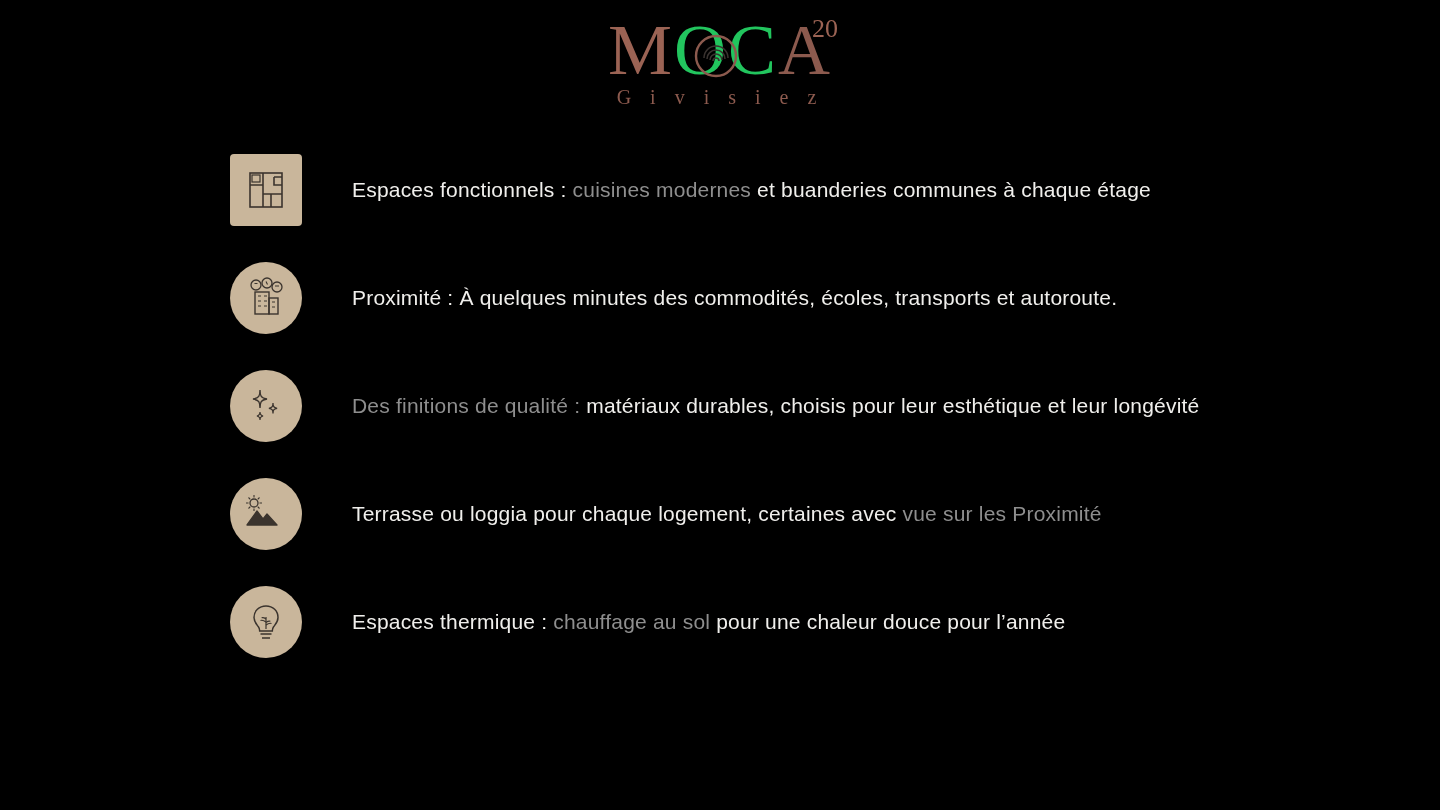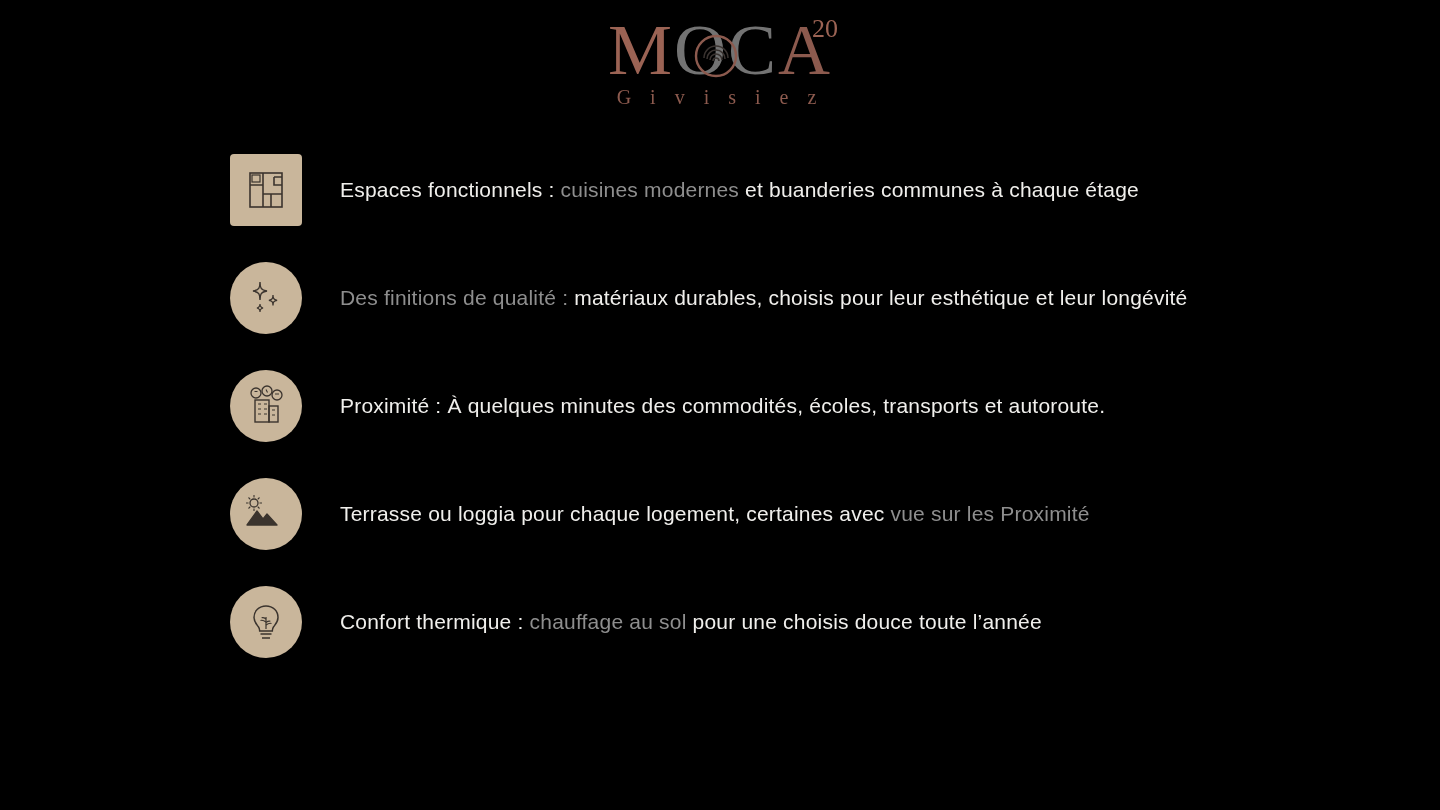--- a/index.html
+++ b/index.html
@@ -33,21 +33,21 @@
   .logo-word {
     font-family: "Liberation Serif", serif;
     font-size: 72px;
     letter-spacing: 2px;
     color: #8c5a4e;
     font-weight: 400;
     display: inline-block;
     position: relative;
   }
   .logo-word .m1 { color: #9b6354; }
-  .logo-word .oc { color: #737373; }
+  .logo-word .oc { color: #22c55e; }
   .logo-word .a-ring { color: #8c5a4e; }
   .logo-num {
     position: absolute;
     top: 2px;
     right: -6px;
     font-family: "Liberation Serif", serif;
     font-size: 26px;
     color: #9b6354;
     letter-spacing: 0px;
   }
@@ -88,21 +88,21 @@
     flex: 0 0 72px;
     display: flex;
     align-items: center;
     justify-content: center;
   }
   .icon-badge.sq {
     border-radius: 4px;
     background: #c9b69b;
   }
   .feature-text {
-    margin-left: 38px;
+    margin-left: 50px;
     font-size: 21px;
     letter-spacing: 0.2px;
     color: #f0efec;
     font-weight: 400;
     white-space: nowrap;
   }
   .accent {
     color: #8e8e8e;
   }
   svg { display: block; }
@@ -138,49 +138,49 @@
       </svg>
     </div>
     <div class="feature-text">
       <span>Espaces fonctionnels : </span><span class="accent">cuisines modernes</span><span> et buanderies communes à chaque étage</span>
     </div>
   </div>
 
   <div class="feature-row">
     <div class="icon-badge">
       <svg width="48" height="48" viewBox="0 0 48 48">
-        <path d="M18 8c0 6-1 8-7 9 6 1 7 3 7 9 0-6 1-8 7-9-6-1-7-3-7-9z" fill="none" stroke="#3b342e" stroke-width="1.4"></path>
-        <path d="M31 21c0 3.5-.6 4.7-4.1 5.3 3.5.6 4.1 1.8 4.1 5.3 0-3.5.6-4.7 4.1-5.3-3.5-.6-4.1-1.8-4.1-5.3z" fill="none" stroke="#3b342e" stroke-width="1.3"></path>
-        <path d="M18 30c0 2.6-.5 3.5-3.1 4 2.6.5 3.1 1.4 3.1 4 0-2.6.5-3.5 3.1-4-2.6-.5-3.1-1.4-3.1-4z" fill="none" stroke="#3b342e" stroke-width="1.2"></path>
-      </svg>
-    </div>
-    <div class="feature-text">
-      <span class="accent">Des finitions de qualité : </span><span>matériaux durables, choisis pour leur esthétique et leur longévité</span>
-    </div>
-  </div>
-
-  <div class="feature-row">
-    <div class="icon-badge">
-      <svg width="48" height="48" viewBox="0 0 48 48">
         <rect x="13" y="18" width="14" height="22" fill="none" stroke="#3b342e" stroke-width="1.4"></rect>
         <rect x="27" y="24" width="9" height="16" fill="none" stroke="#3b342e" stroke-width="1.4"></rect>
         <path d="M16 22h3M22 22h3M16 27h3M22 27h3M16 32h3M22 32h3M30 28h3M30 33h3" stroke="#3b342e" stroke-width="1.2"></path>
         <circle cx="14" cy="11" r="5" fill="none" stroke="#3b342e" stroke-width="1.3"></circle>
         <circle cx="25" cy="9" r="5" fill="none" stroke="#3b342e" stroke-width="1.3"></circle>
         <circle cx="35" cy="13" r="5" fill="none" stroke="#3b342e" stroke-width="1.3"></circle>
         <path d="M12.5 9.5h3M24 7.5l1.5 3M33 12h4" stroke="#3b342e" stroke-width="1.1"></path>
       </svg>
     </div>
     <div class="feature-text">
       <span>Proximité : À quelques minutes des commodités, écoles, transports et autoroute.</span>
     </div>
   </div>
 
   <div class="feature-row">
     <div class="icon-badge">
+      <svg width="48" height="48" viewBox="0 0 48 48">
+        <path d="M18 8c0 6-1 8-7 9 6 1 7 3 7 9 0-6 1-8 7-9-6-1-7-3-7-9z" fill="none" stroke="#3b342e" stroke-width="1.4"></path>
+        <path d="M31 21c0 3.5-.6 4.7-4.1 5.3 3.5.6 4.1 1.8 4.1 5.3 0-3.5.6-4.7 4.1-5.3-3.5-.6-4.1-1.8-4.1-5.3z" fill="none" stroke="#3b342e" stroke-width="1.3"></path>
+        <path d="M18 30c0 2.6-.5 3.5-3.1 4 2.6.5 3.1 1.4 3.1 4 0-2.6.5-3.5 3.1-4-2.6-.5-3.1-1.4-3.1-4z" fill="none" stroke="#3b342e" stroke-width="1.2"></path>
+      </svg>
+    </div>
+    <div class="feature-text">
+      <span class="accent">Des finitions de qualité : </span><span>matériaux durables, choisis pour leur esthétique et leur longévité</span>
+    </div>
+  </div>
+
+  <div class="feature-row">
+    <div class="icon-badge">
       <svg width="50" height="50" viewBox="0 0 50 50">
         <circle cx="13" cy="14" r="4" fill="none" stroke="#3b342e" stroke-width="1.3"></circle>
         <path d="M13 6v2.5M13 19.5V22M5 14h2.5M18.5 14H21M7.5 8.5l1.8 1.8M16.7 17.7l1.8 1.8M18.5 8.5l-1.8 1.8M9.3 17.7l-1.8 1.8" stroke="#3b342e" stroke-width="1.1"></path>
         <path d="M6 36l10-14 6 8 4-5 10 11z" fill="#3b342e" stroke="#3b342e" stroke-width="1.3" stroke-linejoin="round"></path>
       </svg>
     </div>
     <div class="feature-text">
       <span>Terrasse ou loggia pour chaque logement, certaines avec </span><span class="accent">vue sur les Proximité</span>
     </div>
   </div>
@@ -188,17 +188,17 @@
   <div class="feature-row">
     <div class="icon-badge">
       <svg width="48" height="48" viewBox="0 0 48 48">
         <path d="M24 8c-7 0-12 5-12 11.5 0 4.5 2.7 7 4.4 9.3 1 1.4 1.3 2.6 1.3 4.2h12.6c0-1.6.3-2.8 1.3-4.2 1.7-2.3 4.4-4.8 4.4-9.3C36 13 31 8 24 8z" fill="none" stroke="#3b342e" stroke-width="1.5"></path>
         <path d="M18.5 36h11M20 40h8" stroke="#3b342e" stroke-width="1.4"></path>
         <path d="M24 31V19" stroke="#3b342e" stroke-width="1.2"></path>
         <path d="M24 24c-2-1.5-4-2-5.5-1.5M24 27c2-1.5 4-2 5.5-1.5M24 21c-1.6-1.2-3.2-1.6-4.4-1.2M24 24.5c1.6-1.2 3.2-1.6 4.4-1.2" fill="none" stroke="#3b342e" stroke-width="1.1"></path>
       </svg>
     </div>
     <div class="feature-text">
-      <span>Confort thermique : </span><span class="accent">chauffage au sol</span><span> pour une choisis douce toute l’année</span>
+      <span>Espaces thermique : </span><span class="accent">chauffage au sol</span><span> pour une chaleur douce pour l’année</span>
     </div>
   </div>
 
 </div>
 
 </body></html>

